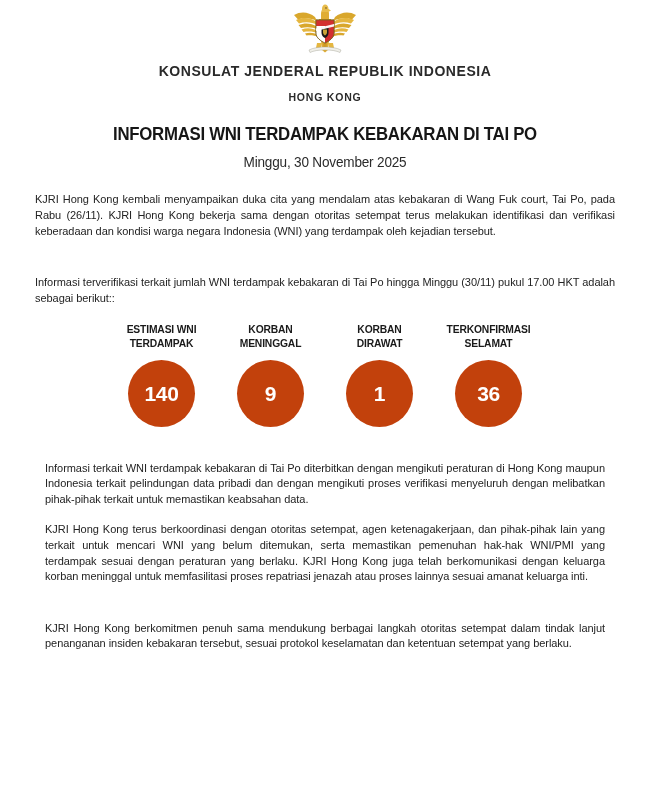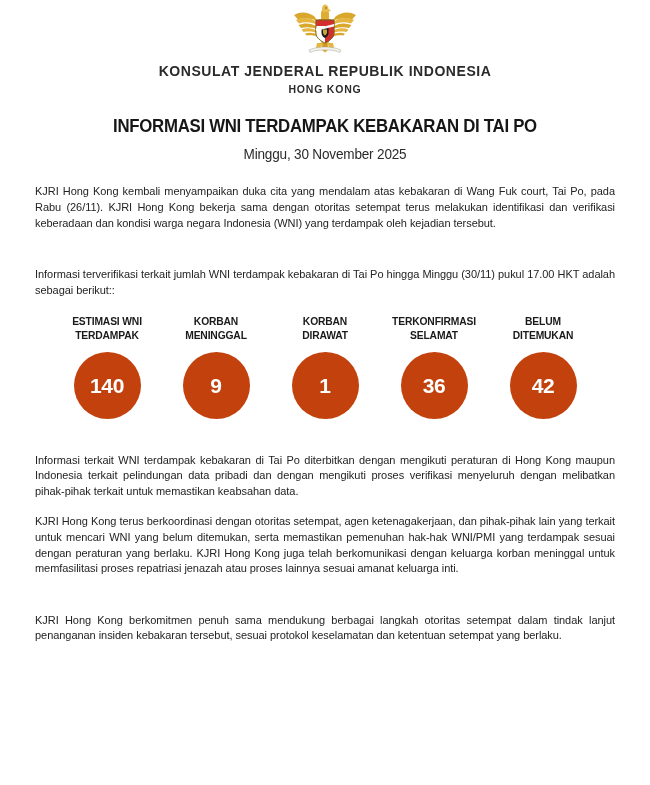--- a/index.html
+++ b/index.html
@@ -45,21 +45,21 @@
     color: #2a2a2a;
     margin-top: 5px;
     line-height: 1.45;
   }
   .org-sub {
     text-align: center;
     font-size: 10.5px;
     font-weight: bold;
     letter-spacing: 0.8px;
     color: #2a2a2a;
-    margin-top: 2px;
+    margin-top: 10px;
   }
 
   
   .doc-title {
     text-align: center;
     font-size: 17.5px;
     font-weight: bold;
     color: #161616;
     margin-top: 21px;
     letter-spacing: -0.3px;
@@ -126,21 +126,21 @@
   }
   .stat-value {
     color: #ffffff;
     font-size: 21px;
     font-weight: bold;
     letter-spacing: -0.4px;
     line-height: 1;
   }
 
   .lower-block {
-    padding: 0 35px;
+    padding: 0 45px;
     margin-top: 34px;
   }
 </style>
 </head>
 <body>
 
 <div class="page">
 
   <div class="emblem-wrap">
     <svg class="emblem" viewBox="0 0 132 104" aria-hidden="true">
@@ -230,29 +230,20 @@
     <div class="stat">
       <div class="stat-label">
         <span>TERKONFIRMASI</span><br>
         <span>SELAMAT</span>
       </div>
       <div class="stat-circle">
         <span class="stat-value">36</span>
       </div>
     </div>
 
-    <div class="stat">
-      <div class="stat-label">
-        <span>BELUM</span><br>
-        <span>DITEMUKAN</span>
-      </div>
-      <div class="stat-circle">
-        <span class="stat-value">42</span>
-      </div>
-    </div>
   </div>
 
   <div class="lower-block">
     <p class="para">Informasi terkait WNI terdampak kebakaran di Tai Po diterbitkan dengan mengikuti peraturan di Hong Kong maupun Indonesia terkait pelindungan data pribadi dan dengan mengikuti proses verifikasi menyeluruh dengan melibatkan pihak-pihak terkait untuk memastikan keabsahan data.</p>
     <p class="para">KJRI Hong Kong terus berkoordinasi dengan otoritas setempat, agen ketenagakerjaan, dan pihak-pihak lain yang terkait untuk mencari WNI yang belum ditemukan, serta memastikan pemenuhan hak-hak WNI/PMI yang terdampak sesuai dengan peraturan yang berlaku. KJRI Hong Kong juga telah berkomunikasi dengan keluarga korban meninggal untuk memfasilitasi proses repatriasi jenazah atau proses lainnya sesuai amanat keluarga inti.</p>
     <p class="para">KJRI Hong Kong berkomitmen penuh sama mendukung berbagai langkah otoritas setempat dalam tindak lanjut penanganan insiden kebakaran tersebut, sesuai protokol keselamatan dan ketentuan setempat yang berlaku.</p>
   </div>
 
 </div>
 

